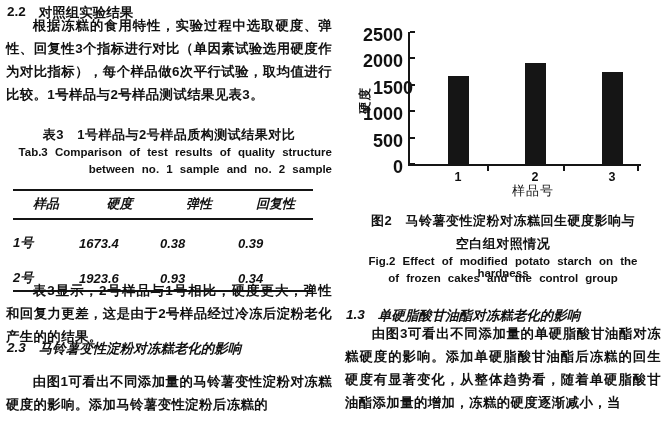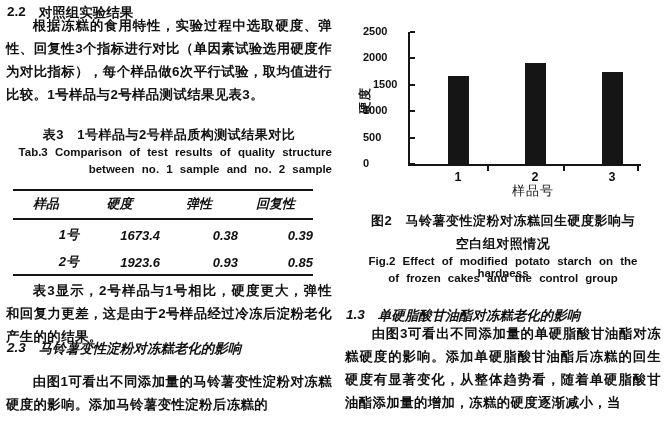--- a/index.html
+++ b/index.html
@@ -22,28 +22,28 @@
   .tbl-caption-zh{position:absolute;width:100%;text-align:center;
     font-size:13px;font-weight:bold;letter-spacing:0.5px;}
   .tbl-caption-en{position:absolute;width:100%;text-align:right;
     font-size:11.5px;font-weight:bold;word-spacing:4px;}
 
   .data-table{position:absolute;left:7px;width:300px;border-collapse:collapse;
     border-top:2.5px solid #151515;border-bottom:2.5px solid #151515;
     font-size:13px;font-weight:bold;font-style:italic;}
   .data-table th{padding:4px 0 5px 0;border-bottom:2px solid #151515;
     text-align:center;font-weight:bold;}
-  .data-table td{padding:6px 0 3px 0;text-align:right;}
+  .data-table td{padding:14px 0 3px 0;text-align:left;}
 
   .chart{position:absolute;left:0;top:6px;width:316px;height:200px;}
   .chart .axis-line{position:absolute;background:#151515;}
   .chart .tick{position:absolute;background:#151515;}
   .chart .bar{position:absolute;}
-  .chart .ytick-label{position:absolute;
-    font-size:11px;font-weight:bold;}
+  .chart .ytick-label{position:absolute;text-align:right;
+    font-size:18px;font-weight:bold;}
   .chart .xtick-label{position:absolute;text-align:center;
     font-size:12.5px;font-weight:bold;}
   .y-label{position:absolute;left:-2px;top:86px;width:44px;text-align:center;
     font-size:12.5px;font-weight:bold;transform:rotate(-90deg);letter-spacing:1px;}
   .x-label{position:absolute;left:128px;top:176px;width:120px;text-align:center;
     font-size:13px;font-weight:normal;letter-spacing:1px;}
 
   .fig-caption-zh{position:absolute;width:100%;text-align:center;
     font-size:13px;font-weight:bold;letter-spacing:0.5px;}
   .fig-caption-en{position:absolute;width:100%;text-align:center;
@@ -86,21 +86,21 @@
         <tr>
           <td>1号</td>
           <td>1673.4</td>
           <td>0.38</td>
           <td>0.39</td>
         </tr>
         <tr>
           <td>2号</td>
           <td>1923.6</td>
           <td>0.93</td>
-          <td>0.85</td>
+          <td>0.34</td>
         </tr>
       </tbody>
     </table>
 
     <p class="body-text" style="top:279px;">表3显示，2号样品与1号相比，硬度更大，弹性和回复力更差，这是由于2号样品经过冷冻后淀粉老化产生的的结果。</p>
 
     <div class="sec-head kaiti" style="top:340px;justify-content:space-between;">
       <span class="sec-num">2.3</span>
       <span class="sec-title">马铃薯变性淀粉对冻糕老化的影响</span>
     </div>

